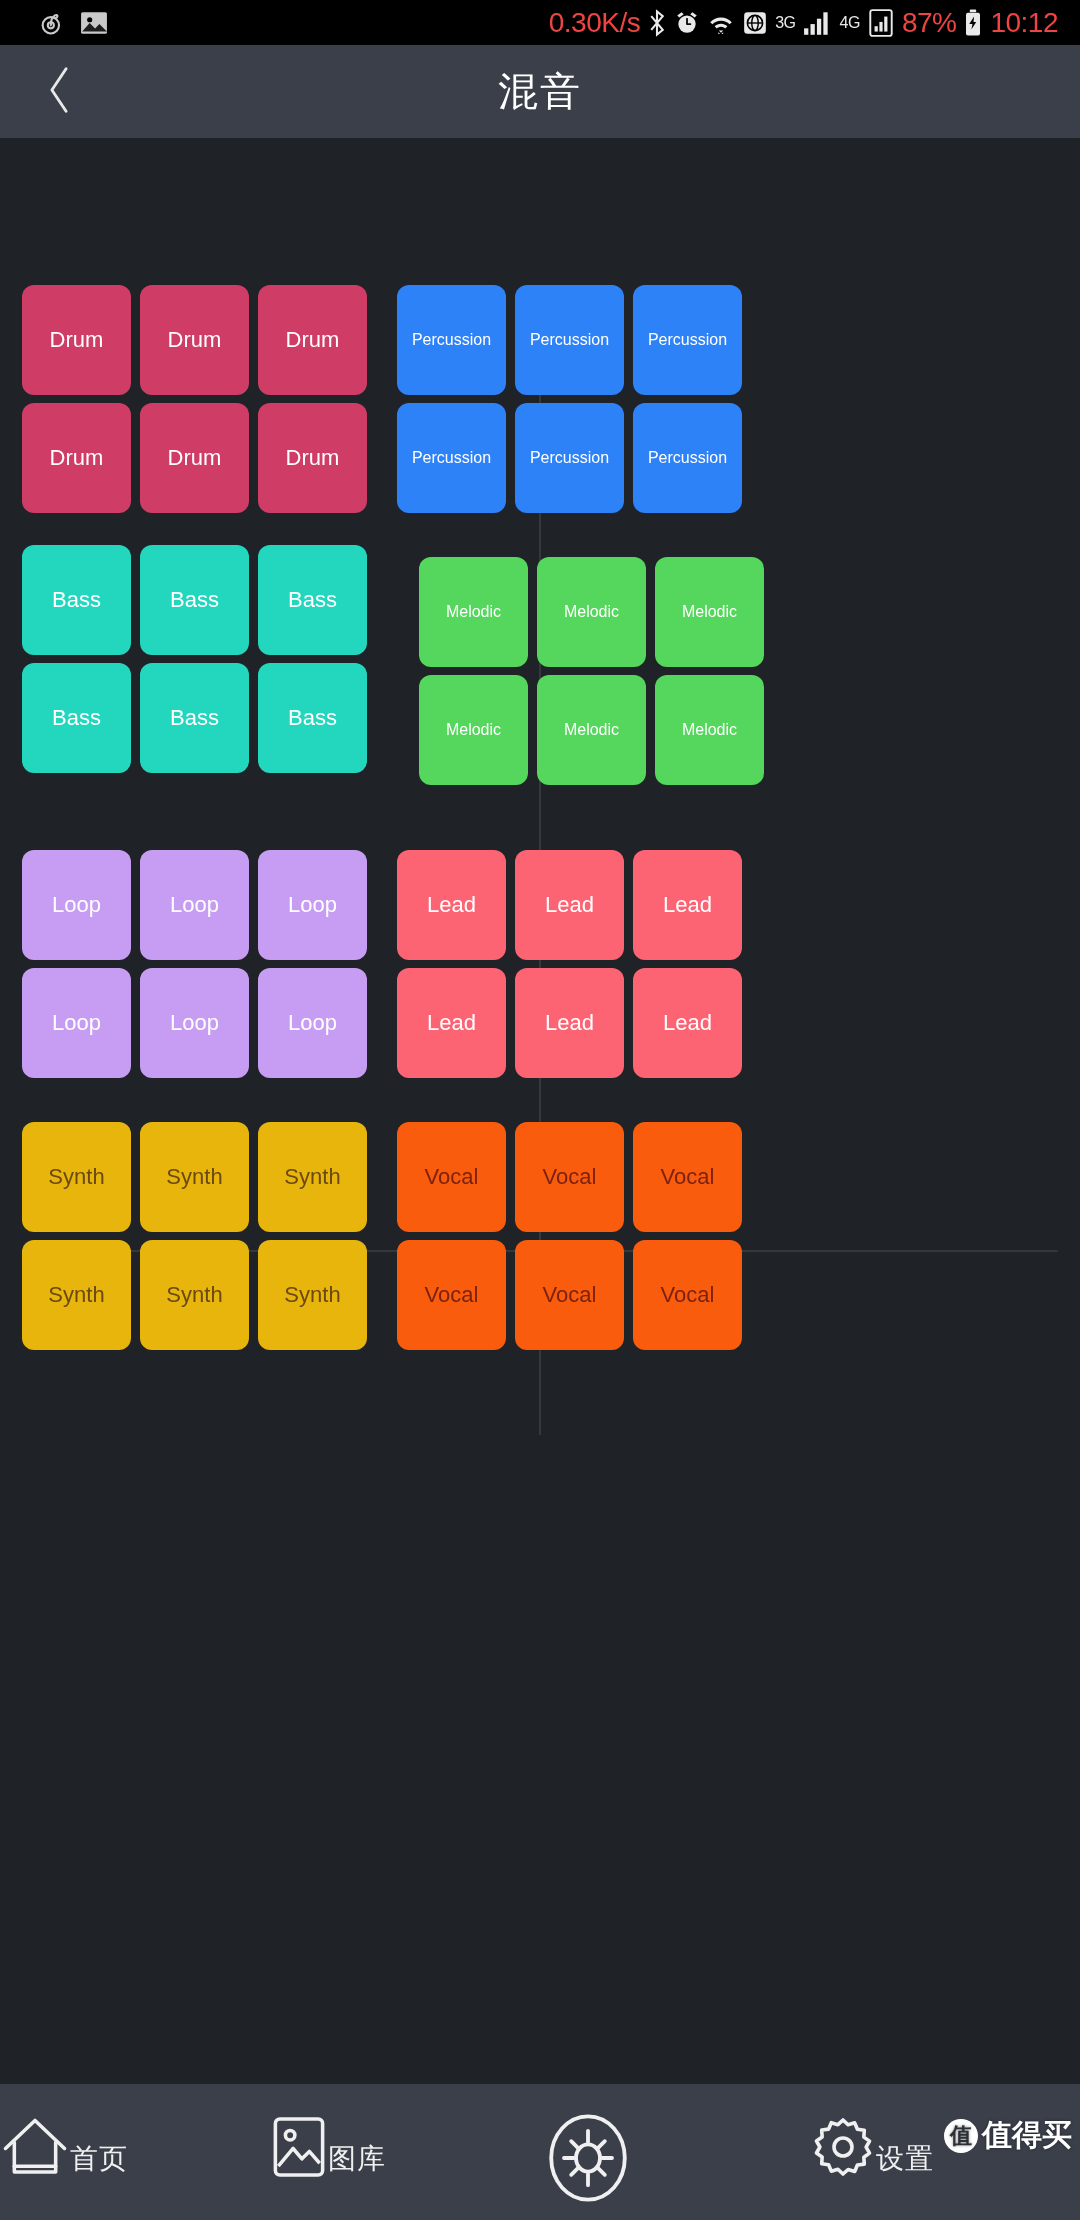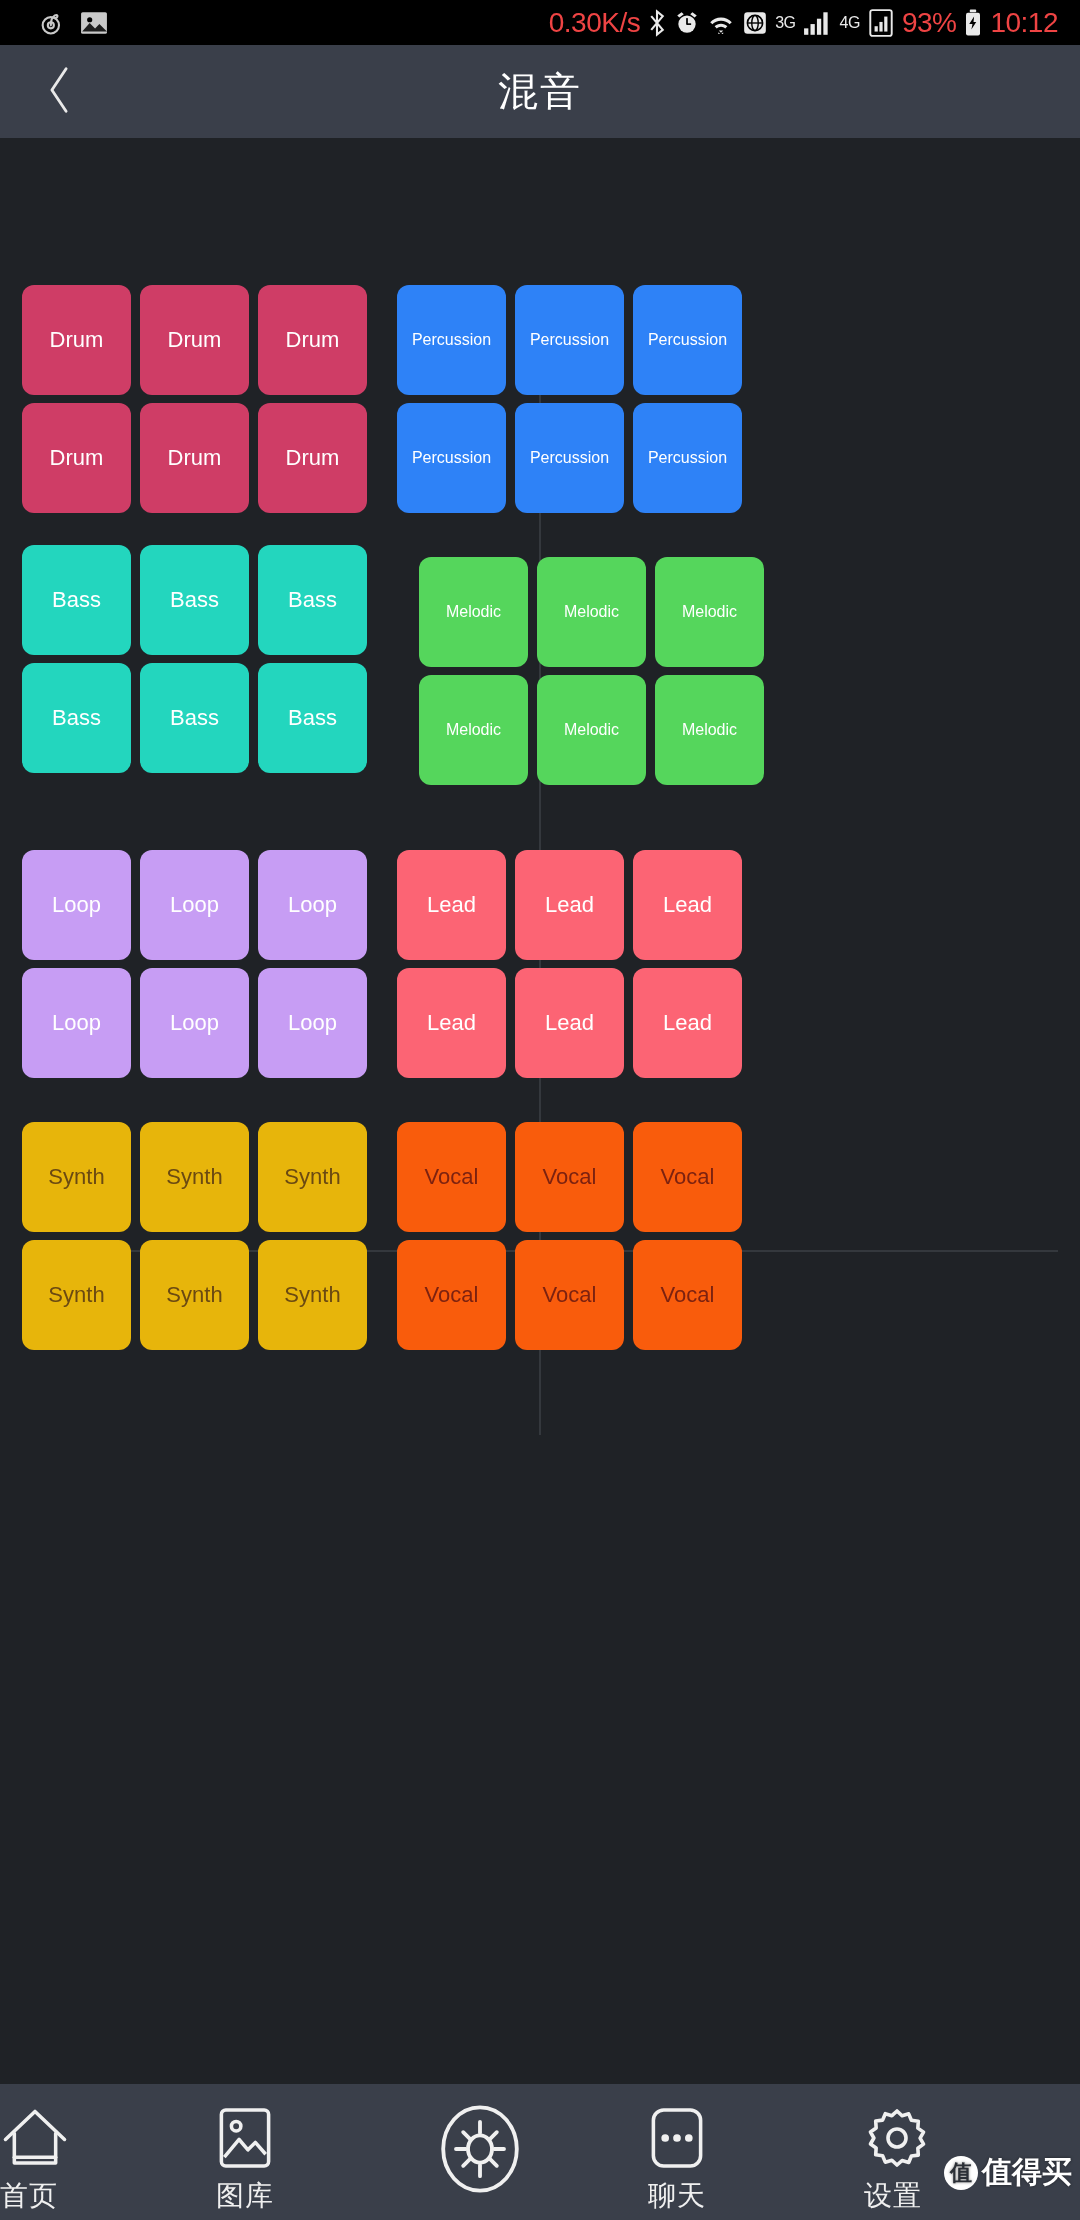--- a/index.html
+++ b/index.html
@@ -88,22 +88,22 @@
 
   
   .navbar{
     position:absolute; left:0; top:2084px;
     width:1080px; height:136px;
     background:#3a3f4a;
     display:flex; align-items:flex-start;
   }
   .nav-item{
     flex:1;
-    display:flex; flex-direction:column; align-items:flex-start;
-    padding-top:23px;
+    display:flex; flex-direction:row; align-items:flex-end;
+    padding-top:32px;
     cursor:pointer;
     position:relative;
   }
   .nav-icon{ height:62px; display:flex; align-items:center; justify-content:center; }
   .nav-label{
     margin-top:8px; color:#f0f0f0; font-size:28px; letter-spacing:1px;
   }
   
   .watermark{
     position:absolute; right:8px; bottom:22px;
@@ -182,21 +182,21 @@
     </span>
     <span class="sb-sup">4G</span>
     <span class="sb-ico">
       <svg width="28" height="30" viewBox="0 0 24 28" fill="none">
         <rect x="2" y="2" width="20" height="24" rx="2" stroke="#e9e9e9" stroke-width="1.8"></rect>
         <rect x="6" y="17" width="3" height="5" fill="#e9e9e9"></rect>
         <rect x="10.5" y="13" width="3" height="9" fill="#e9e9e9"></rect>
         <rect x="15" y="8" width="3" height="14" fill="#e9e9e9"></rect>
       </svg>
     </span>
-    <span class="sb-text">93%</span>
+    <span class="sb-text">87%</span>
     <span class="sb-ico">
       <svg width="20" height="28" viewBox="0 0 16 26" fill="#e9e9e9">
         <rect x="5" y="0.5" width="6" height="2.5" rx="0.8"></rect>
         <rect x="1.5" y="3.5" width="13" height="21" rx="1.8"></rect>
         <path d="M9 7l-4.5 7H7.5l-1 5 4.5-7H8.5z" fill="#000"></path>
       </svg>
     </span>
     <span class="sb-text">10:12</span>
   </div>
 </div>
@@ -407,31 +407,20 @@
     <div class="nav-icon" style="height:96px;margin-top:-6px;">
       <svg width="96" height="96" viewBox="0 0 60 60" fill="none" stroke="#f0f0f0" stroke-width="2.4" stroke-linecap="round">
         <ellipse cx="30" cy="30" rx="23" ry="26"></ellipse>
         <ellipse cx="30" cy="30" rx="7.5" ry="8.5"></ellipse>
         <path d="M30 13v7M30 40v7M15 30h6M39 30h6M19.5 19.5l4.5 4.5M36 36l4.5 4.5M40.5 19.5L36 24M24 36l-4.5 4.5"></path>
       </svg>
     </div>
     <div class="nav-label"></div>
   </div>
 
-  <div class="nav-item">
-    <div class="nav-icon">
-      <svg width="58" height="62" viewBox="0 0 38 42" fill="none" stroke="#f0f0f0" stroke-width="2.4">
-        <rect x="3" y="2" width="32" height="38" rx="7"></rect>
-        <circle cx="11" cy="21" r="2.6" fill="#f0f0f0" stroke="none"></circle>
-        <circle cx="19" cy="21" r="2.6" fill="#f0f0f0" stroke="none"></circle>
-        <circle cx="27" cy="21" r="2.6" fill="#f0f0f0" stroke="none"></circle>
-      </svg>
-    </div>
-    <div class="nav-label">聊天</div>
-  </div>
 
   <div class="nav-item">
     <div class="nav-icon">
       <svg width="66" height="64" viewBox="0 0 44 42" fill="none" stroke="#f0f0f0" stroke-width="2.4" stroke-linejoin="round">
         <path d="M22 3l3.4 3.2 4.4-1.3 1.8 4.3 4.6.6-.3 4.6 3.8 2.7-2.3 4 2.3 4-3.8 2.7.3 4.6-4.6.6-1.8 4.3-4.4-1.3L22 39l-3.4-3.2-4.4 1.3-1.8-4.3-4.6-.6.3-4.6L4.3 25l2.3-4-2.3-4 3.8-2.7-.3-4.6 4.6-.6 1.8-4.3 4.4 1.3z"></path>
         <circle cx="22" cy="21" r="6"></circle>
       </svg>
     </div>
     <div class="nav-label">设置</div>
     <div class="watermark">

